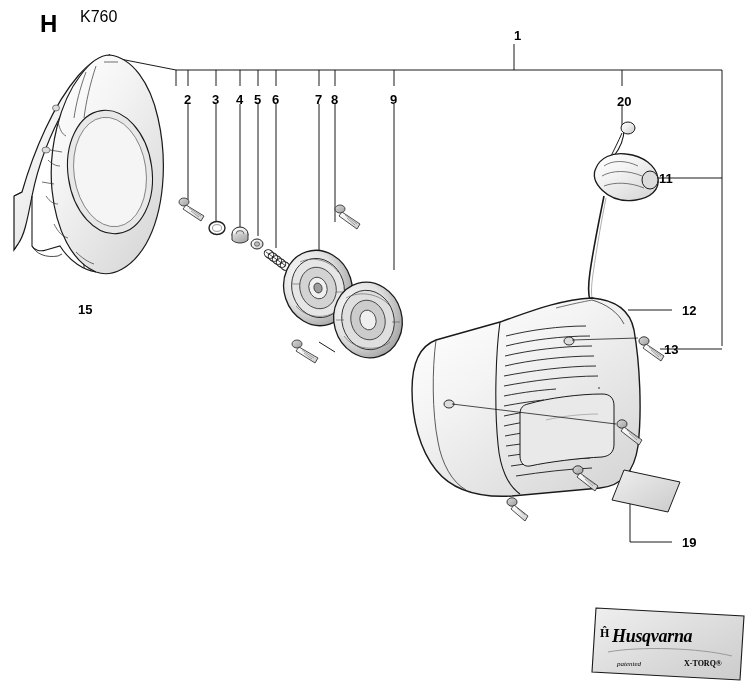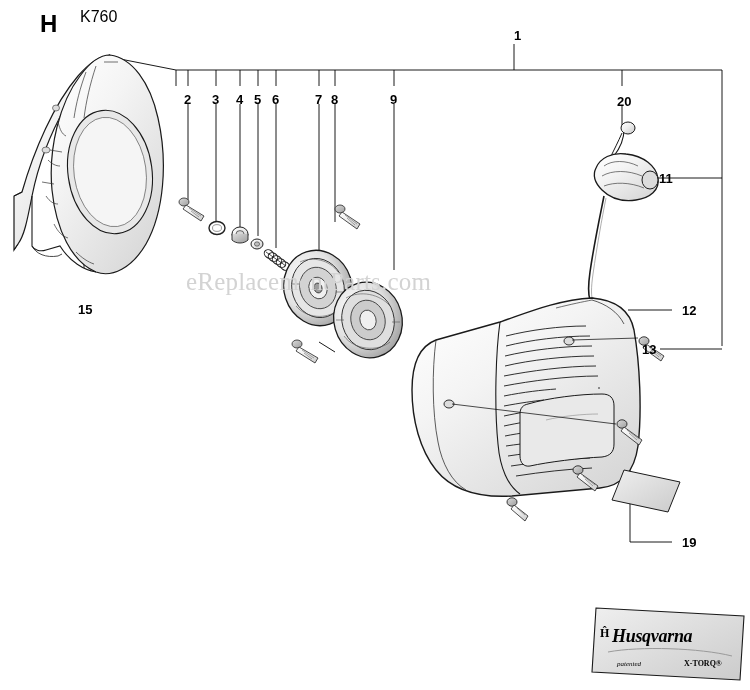--- a/index.html
+++ b/index.html
@@ -380,35 +380,34 @@
       <path d="M624 470 L 680 482 L 668 512 L 612 500 Z" fill="url(#gdecal)" stroke="#1a1a1a" stroke-width="1"></path>
     </g>
 
     <g>
       <path d="M596 608 L 744 616 L 740 680 L 592 672 Z" fill="url(#gdecal)" stroke="#1a1a1a" stroke-width="1.1"></path>
       <path d="M608 652 C 640 646, 700 648, 732 656" fill="none" stroke="#9a9a9a" stroke-width="1"></path>
     </g>
 
   </svg>
 
-  <div class="watermark">eReplacementParts.com</div>
 
   <div class="callout" style="left:514px;  top:28px;">1</div>
   <div class="callout" style="left:184px;  top:92px;">2</div>
   <div class="callout" style="left:212px;  top:92px;">3</div>
   <div class="callout" style="left:236px;  top:92px;">4</div>
   <div class="callout" style="left:254px;  top:92px;">5</div>
   <div class="callout" style="left:272px;  top:92px;">6</div>
   <div class="callout" style="left:315px;  top:92px;">7</div>
   <div class="callout" style="left:331px;  top:92px;">8</div>
   <div class="callout" style="left:390px;  top:92px;">9</div>
   <div class="callout" style="left:617px;  top:94px;">20</div>
   <div class="callout" style="left:659px;  top:171px;">11</div>
   <div class="callout" style="left:682px;  top:303px;">12</div>
-  <div class="callout" style="left:642px;  top:342px;">13</div>
+  <div class="callout" style="left:664px;  top:342px;">13</div>
   <div class="callout" style="left:682px;  top:535px;">19</div>
   <div class="callout" style="left:78px;   top:276px;margin-top:26px;">15</div>
 
   <div class="hus-label">
     <div class="hus-crown">Ĥ</div>
     <div class="hus-brand">Husqvarna</div>
     <div class="hus-patent">patented</div>
     <div class="hus-xtorq">X-TORQ®</div>
   </div>
 

